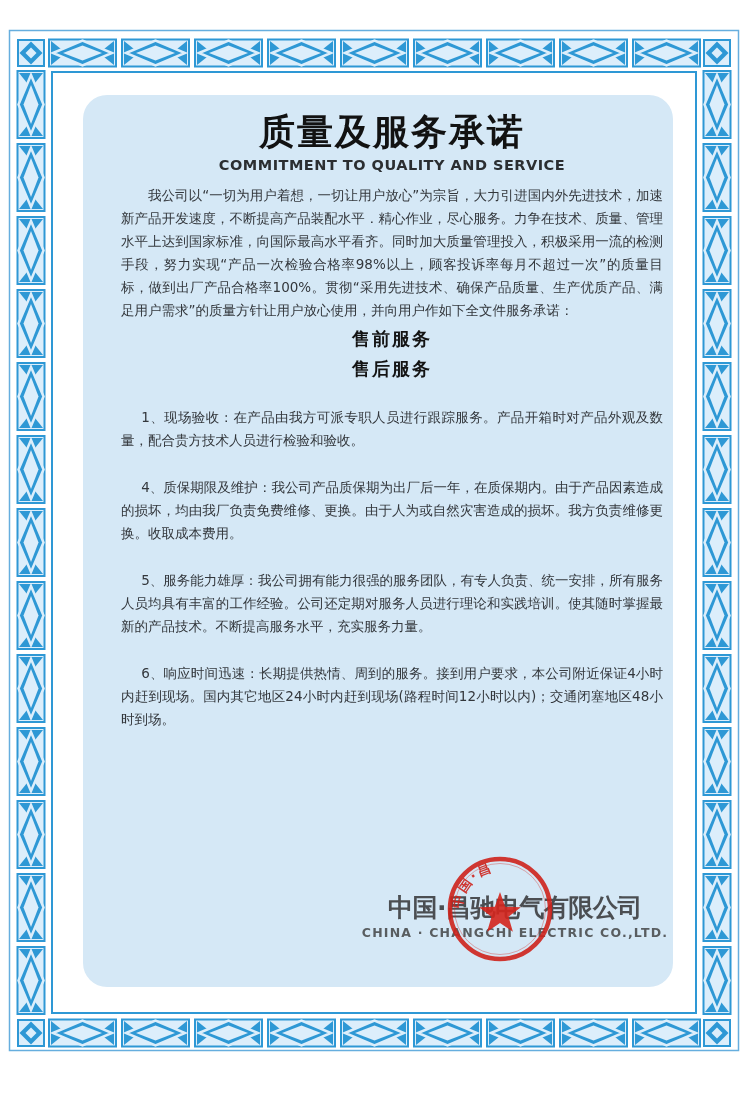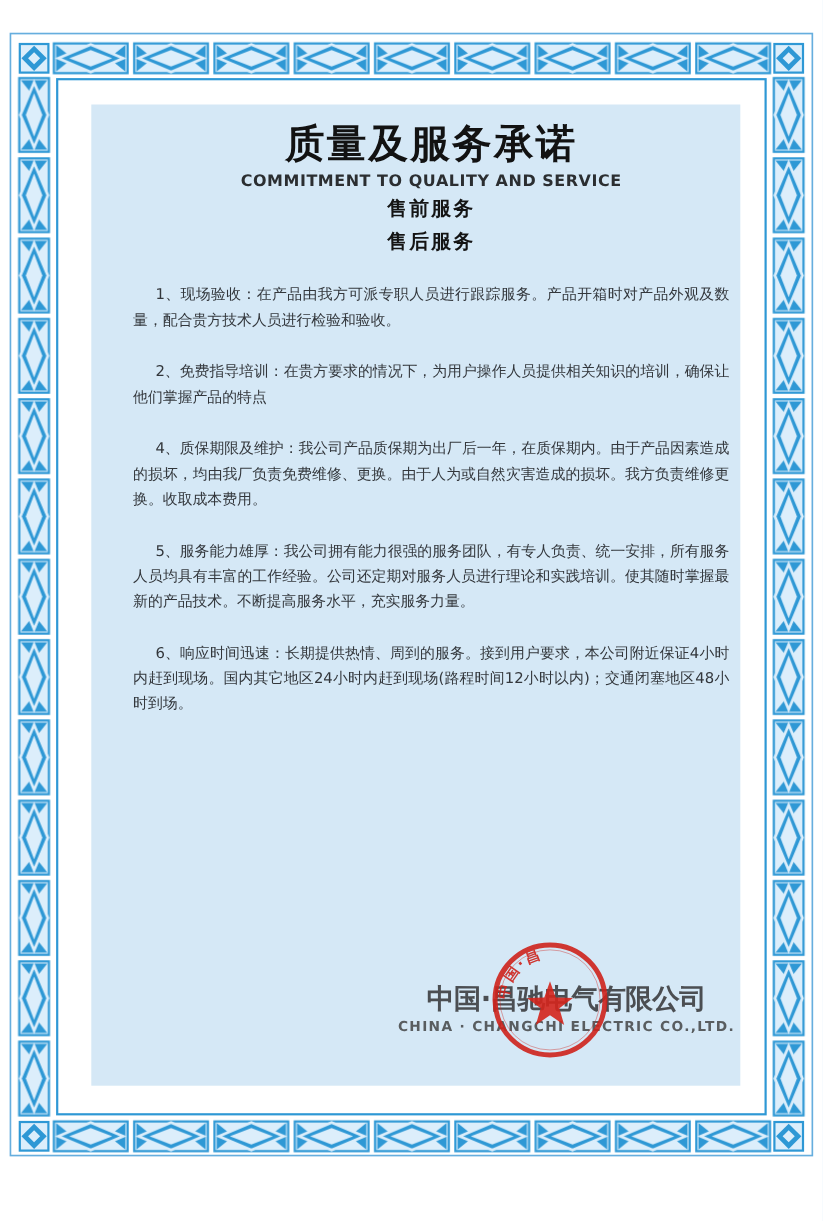--- a/index.html
+++ b/index.html
@@ -7,20 +7,21 @@
     width:748px;height:1110px;background:#ffffff;overflow:hidden;position:relative;
     font-family:"DejaVu Sans","Liberation Sans",sans-serif;
   }
   .page{position:absolute;left:0;top:0;width:748px;height:1110px;}
   .frame{position:absolute;left:0;top:0;}
   .panel{
     position:absolute;left:83px;top:95px;width:590px;height:892px;
     background:#d5e8f6;box-sizing:border-box;
     padding:17px 10px 0 38px;
     color:#33373c;
+    border-radius:24px;
   }
   .title{
     margin:0;text-align:center;font-size:36px;line-height:40px;font-weight:bold;
     color:#121212;letter-spacing:2px;
   }
   .subtitle{
     margin-top:5px;text-align:center;font-size:14.5px;font-weight:bold;
     color:#2b2e31;letter-spacing:0.5px;
   }
   .para{
@@ -94,26 +95,26 @@
     <use href="#ctile" x="16" y="1018"></use>
     <use href="#ctile" x="702" y="1018"></use>
 
     <rect x="52" y="72" width="644" height="941" fill="none" stroke="#2e98d5" stroke-width="2"></rect>
   </svg>
 
   <div class="panel">
     <h1 class="title">质量及服务承诺</h1>
     <div class="subtitle">COMMITMENT TO QUALITY AND SERVICE</div>
 
+    <p class="para intro">我公司以“一切为用户着想，一切让用户放心”为宗旨，大力引进国内外先进技术，加速新产品开发速度，不断提高产品装配水平．精心作业，尽心服务。力争在技术、质量、管理水平上达到国家标准，向国际最高水平看齐。同时加大质量管理投入，积极采用一流的检测手段，努力实现“产品一次检验合格率98%以上，顾客投诉率每月不超过一次”的质量目标，做到出厂产品合格率100%。贯彻“采用先进技术、确保产品质量、生产优质产品、满足用户需求”的质量方针让用户放心使用，并向用户作如下全文件服务承诺：</p>
 
     <h2 class="sec-heading">售前服务</h2>
 
     <h2 class="sec-heading">售后服务</h2>
     <p class="para item">1、现场验收：在产品由我方可派专职人员进行跟踪服务。产品开箱时对产品外观及数量，配合贵方技术人员进行检验和验收。</p>
-    <p class="para item">2、免费指导培训：在贵方要求的情况下，为用户操作人员提供相关知识的培训，确保让他们掌握产品的特点</p>
     <p class="para item">4、质保期限及维护：我公司产品质保期为出厂后一年，在质保期内。由于产品因素造成的损坏，均由我厂负责免费维修、更换。由于人为或自然灾害造成的损坏。我方负责维修更换。收取成本费用。</p>
     <p class="para item">5、服务能力雄厚：我公司拥有能力很强的服务团队，有专人负责、统一安排，所有服务人员均具有丰富的工作经验。公司还定期对服务人员进行理论和实践培训。使其随时掌握最新的产品技术。不断提高服务水平，充实服务力量。</p>
     <p class="para item">6、响应时间迅速：长期提供热情、周到的服务。接到用户要求，本公司附近保证4小时内赶到现场。国内其它地区24小时内赶到现场(路程时间12小时以内)；交通闭塞地区48小时到场。</p>
   </div>
 
   <div class="footer">
     <div class="company-cn">中国·昌驰电气有限公司</div>
     <div class="company-en">CHINA · CHANGCHI ELECTRIC CO.,LTD.</div>
   </div>
 

